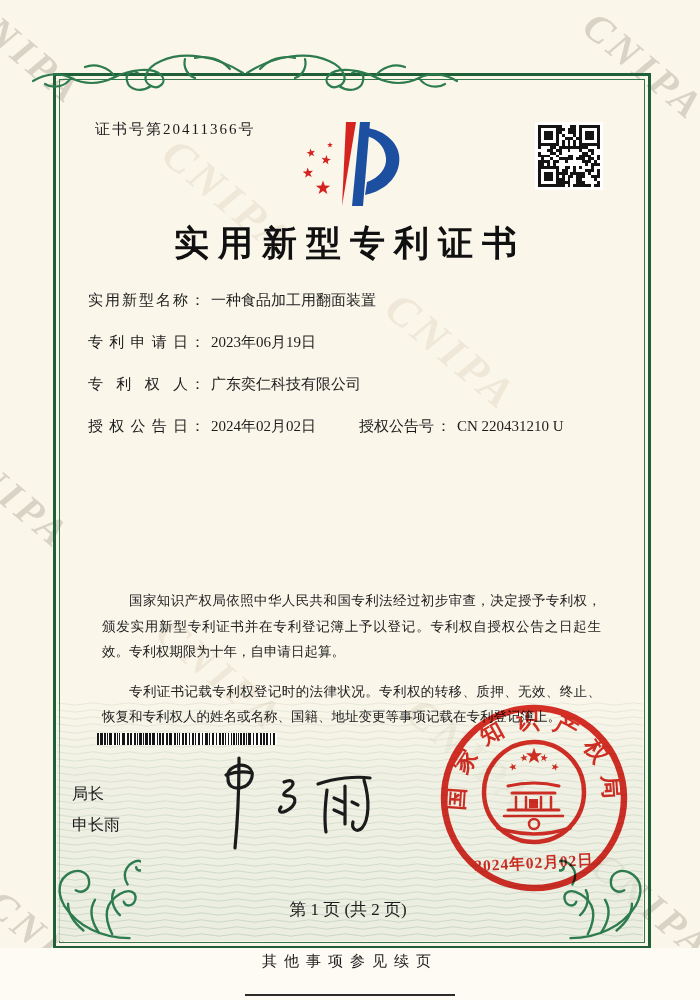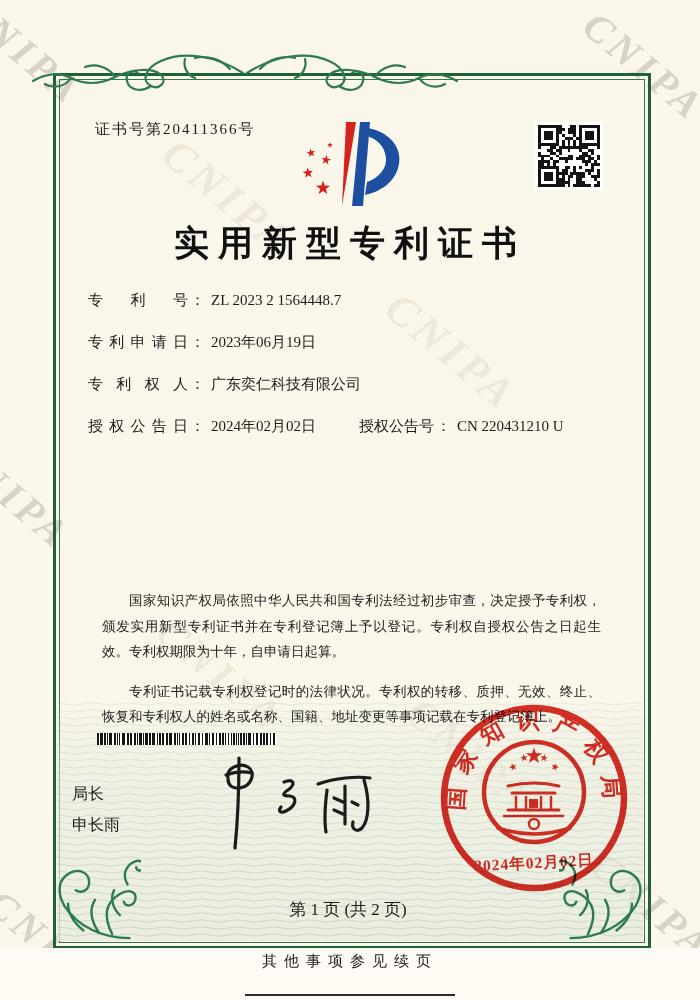--- a/index.html
+++ b/index.html
@@ -415,21 +415,21 @@
         <polygon points="21.43,51.53 23.10,55.09 27.02,54.76 24.15,57.46 25.68,61.09 22.23,59.19 19.25,61.76 19.99,57.89 16.62,55.86 20.53,55.37"></polygon>
         <polygon points="37.00,64.50 38.76,69.57 44.13,69.68 39.85,72.93 41.41,78.07 37.00,75.00 32.59,78.07 34.15,72.93 29.87,69.68 35.24,69.57"></polygon>
         <polygon points="44.00,26.00 44.71,28.03 46.85,28.07 45.14,29.37 45.76,31.43 44.00,30.20 42.24,31.43 42.86,29.37 41.15,28.07 43.29,28.03"></polygon>
       </g>
   </svg>
 
   <div class="title">实用新型专利证书</div>
 
   <div class="fields">
     <div class="field-row">
-      <span class="f-label">专利号</span><span class="f-sep">：</span><span class="f-value">ZL 2023 2 1564448.7</span>
+      <span class="f-label">实用新型名称</span><span class="f-sep">：</span><span class="f-value">一种食品加工用翻面装置</span>
     </div>
     <div class="field-row">
       <span class="f-label">专利申请日</span><span class="f-sep">：</span><span class="f-value">2023年06月19日</span>
     </div>
     <div class="field-row">
       <span class="f-label">专利权人</span><span class="f-sep">：</span><span class="f-value">广东奕仁科技有限公司</span>
     </div>
     <div class="field-row grant-row">
       <span class="f-label">授权公告日</span><span class="f-sep">：</span><span class="f-value">2024年02月02日</span><span class="f-label2">授权公告号</span><span class="f-sep">：</span><span class="f-value">CN 220431210 U</span>
     </div>

